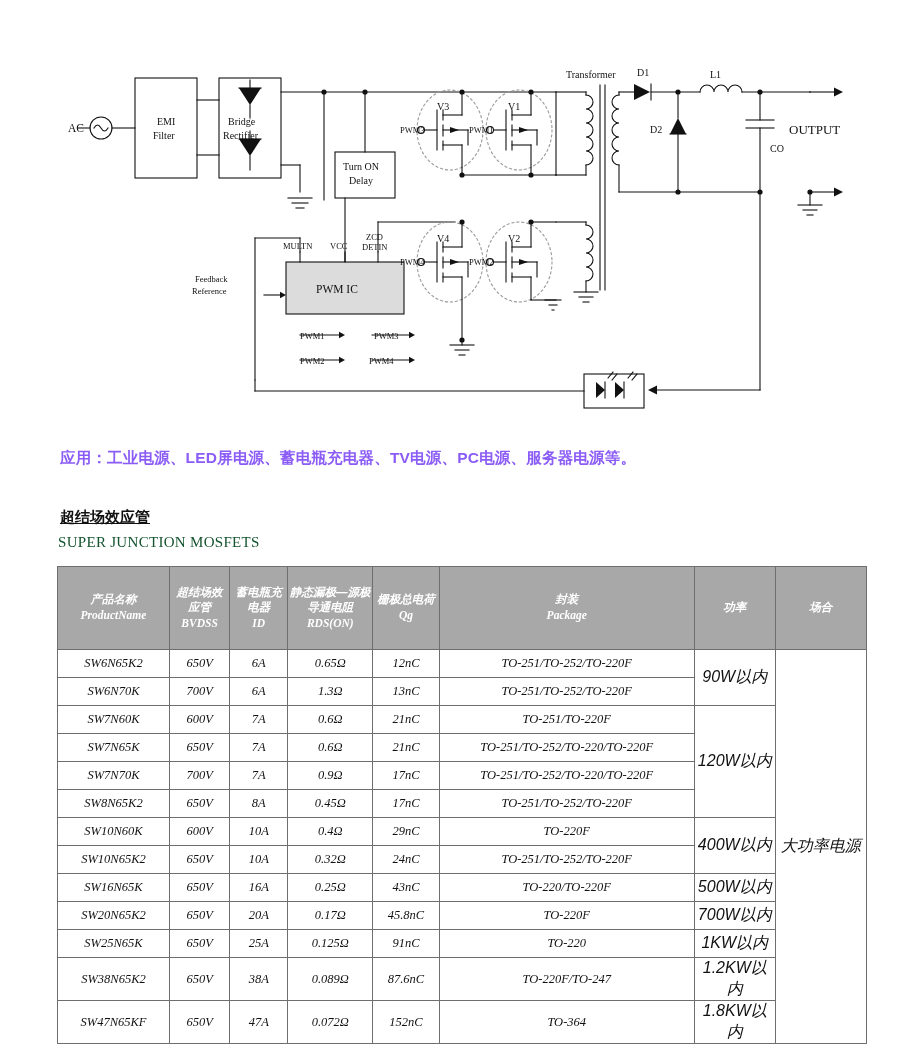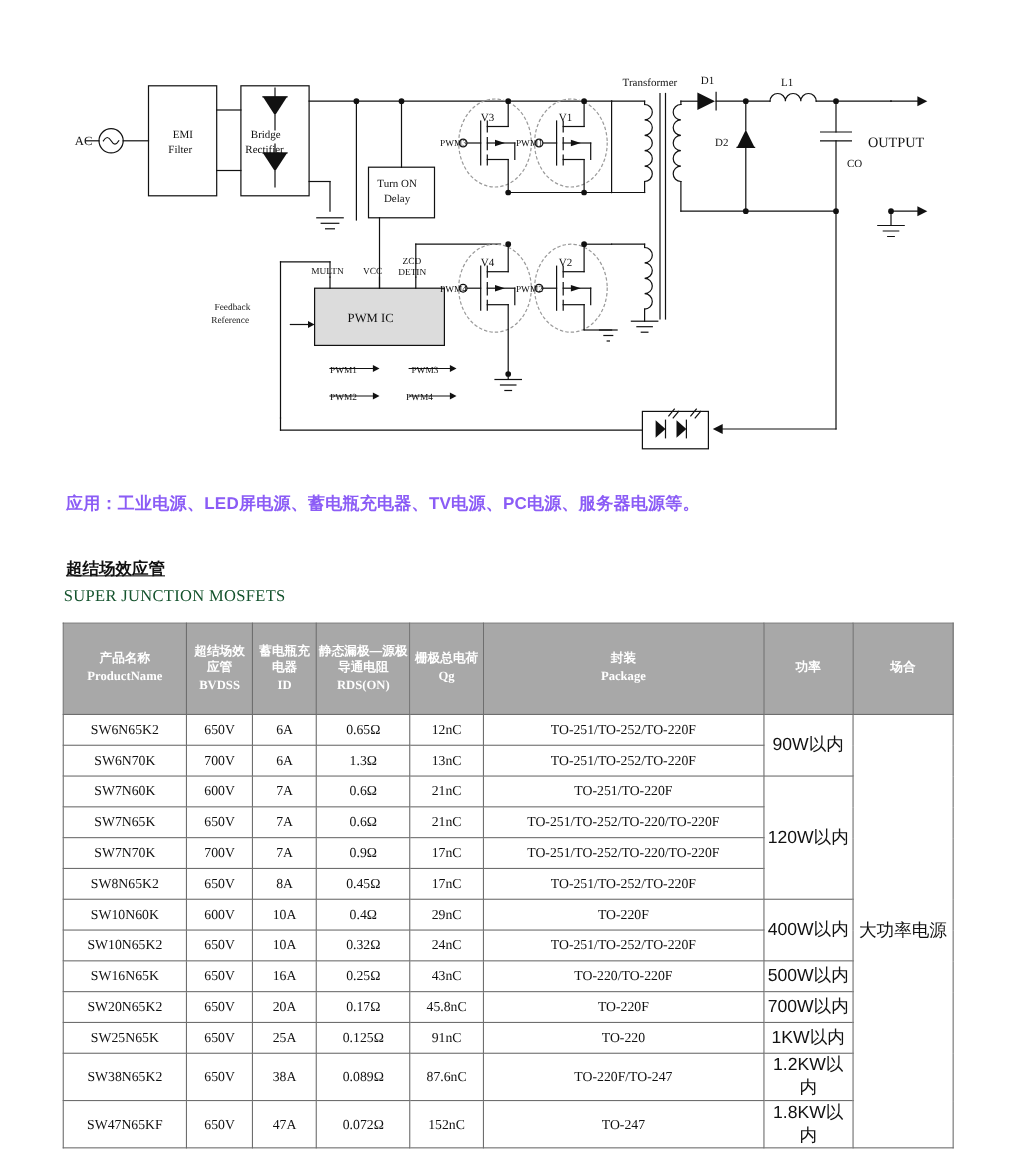--- a/index.html
+++ b/index.html
@@ -62,20 +62,21 @@
     position: absolute;
     left: 57px;
     top: 566px;
     width: 810px;
   }
   table.mosfet {
     border-collapse: collapse;
     width: 810px;
     table-layout: fixed;
     font-size: 11.5px;
+    font-style: italic;
   }
   table.mosfet th,
   table.mosfet td {
     border: 1px solid #6e6e6e;
     text-align: center;
     vertical-align: middle;
     padding: 0;
     background: #fff;
   }
   table.mosfet thead th {
@@ -562,18 +563,18 @@
           <td>87.6nC</td>
           <td>TO-220F/TO-247</td>
           <td class="cn" rowspan="1">1.2KW以内</td>
         </tr>
         <tr>
           <td class="pname">SW47N65KF</td>
           <td>650V</td>
           <td>47A</td>
           <td>0.072Ω</td>
           <td>152nC</td>
-          <td>TO-247</td>
+          <td>TO-364</td>
           <td class="cn" rowspan="1">1.8KW以内</td>
         </tr>
       </tbody>
   </table>
 </div>
 
 </body></html>

